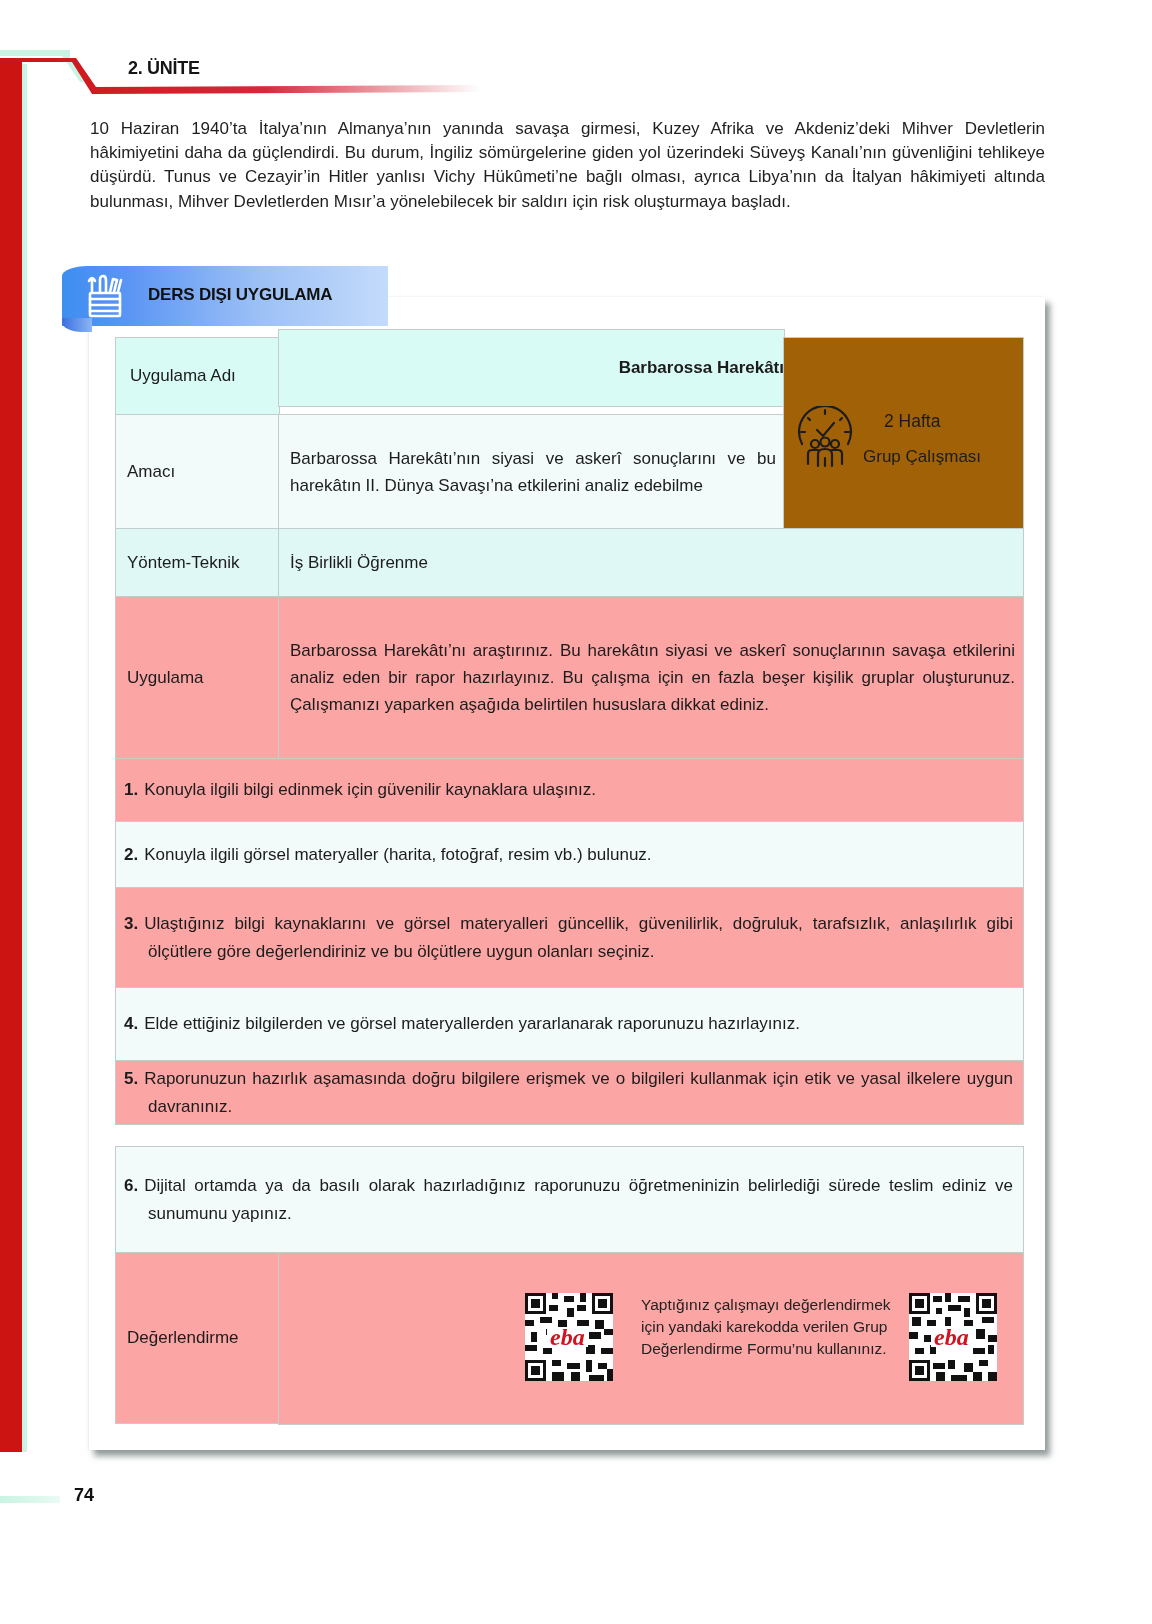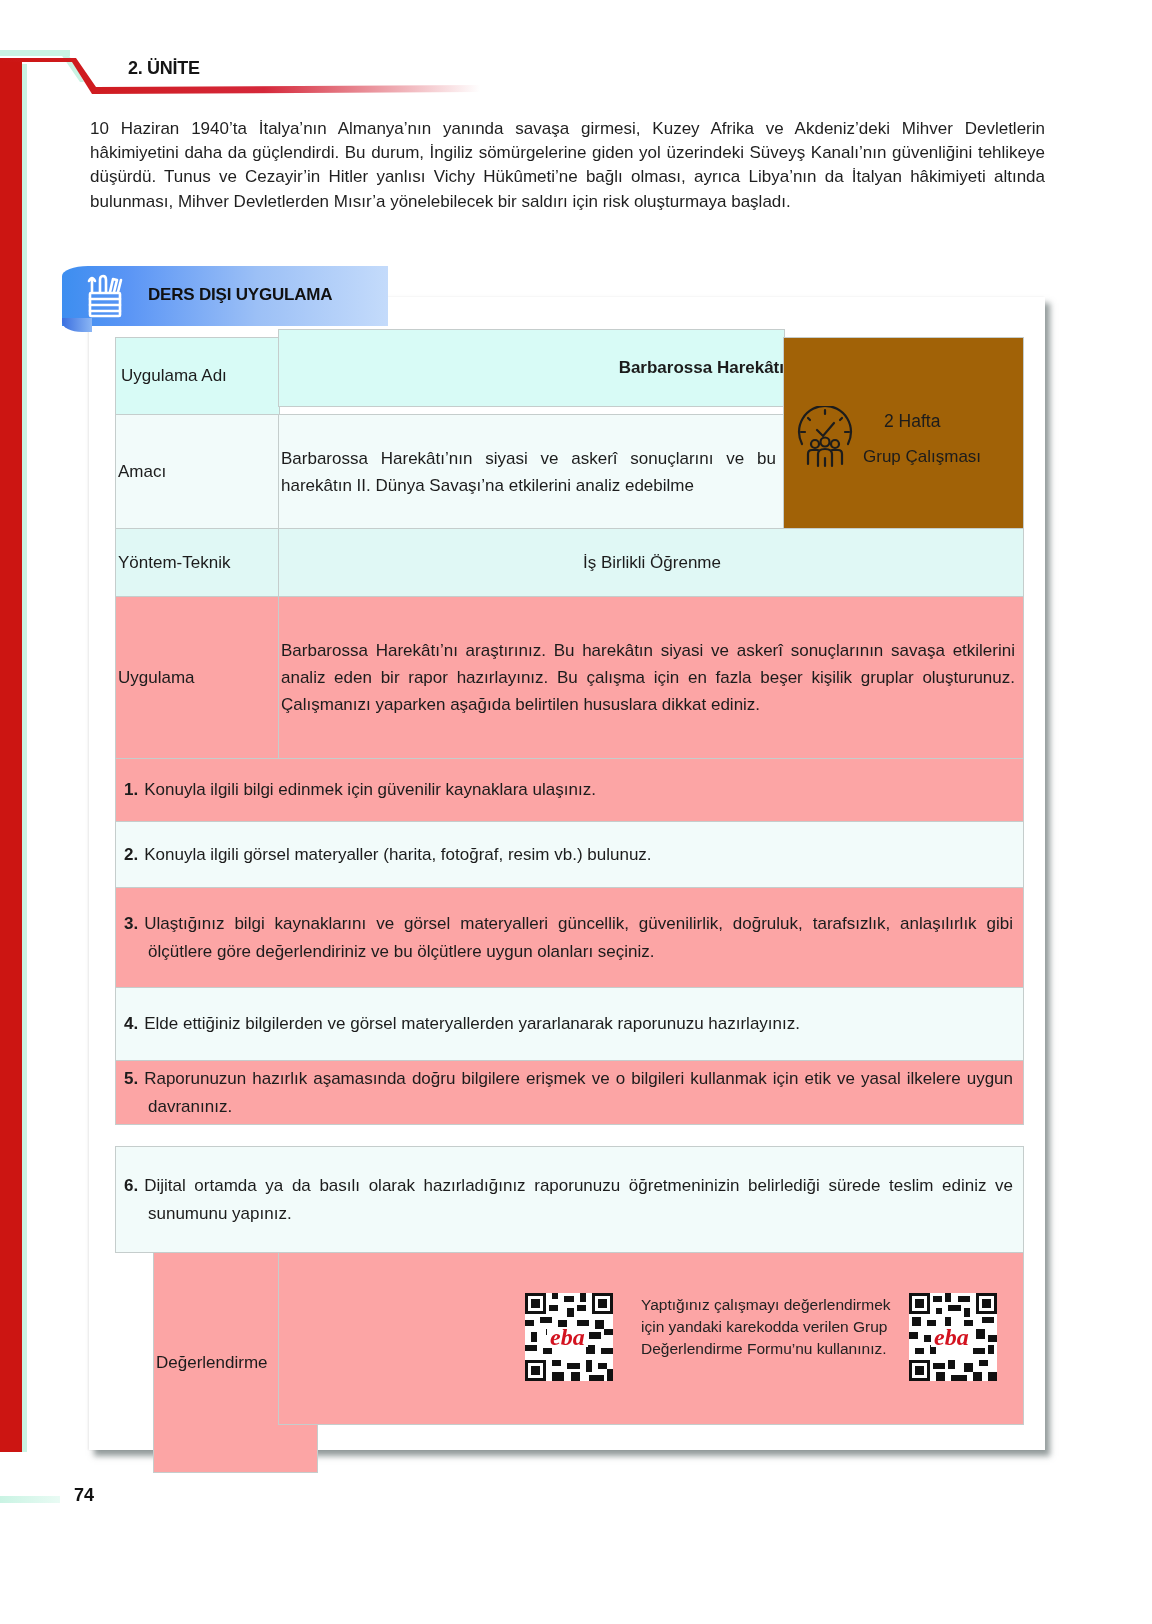--- a/index.html
+++ b/index.html
@@ -25,21 +25,21 @@
 
   
   .banner { position: absolute; left: 62px; top: 266px; width: 326px; height: 60px; }
   .banner-bg { position: absolute; left: 0; top: 0; width: 326px; height: 60px;
                background: linear-gradient(90deg, #3d8ef0 0%, #5a95f5 20%, #9cc0f6 60%, #c4dbfb 100%);
                border-top-left-radius: 26px 10px; }
   .banner-curl { position: absolute; left: 0; top: 52px; width: 30px; height: 14px; background: linear-gradient(90deg,#3a6fe0,#8bb6f4); border-bottom-left-radius: 20px 10px; }
   .banner-icon { position: absolute; left: 24px; top: 8px; }
   .banner-title { position: absolute; left: 86px; top: 19px; font-size: 17px; font-weight: bold; color: #111; letter-spacing: -0.2px; }
   .cell { position: absolute; border: 1.5px solid #c5cdcc; font-size: 17px; color: #1c1c1c; }
-  .pad { padding-left: 2px; display: flex; align-items: center; }
+  .pad { padding-left: 11px; display: flex; align-items: center; }
   .bg-cyan { background: #d8fbf6; }
   .bg-light { background: #f2fbfa; }
   .bg-cyan2 { background: #e0f8f5; }
   .bg-teal { background: #a16207; }
   .bg-white { background: #fca5a5; }
   .txt { line-height: 27px; text-align: justify; }
   .num { font-weight: bold; margin-right: 6px; }
   .item { padding: 0 10px 0 8px; display: flex; align-items: center; }
   .item .inner { line-height: 28px; text-align: justify; padding-left: 24px; text-indent: -24px; }
   .qr { position: absolute; width: 88px; height: 88px; }
@@ -122,21 +122,21 @@
         <path d="M29 52 V60"></path>
       </g>
     </svg>
     <div style="position:absolute;left:100px;top:73px;font-size:17.5px;">2 Hafta</div>
     <div style="position:absolute;left:79px;top:109px;font-size:17px;">Grup Çalışması</div>
   </div>
 
   <div class="cell pad bg-cyan2" style="left:115px;top:528px;width:165px;height:69px;">
     <span>Yöntem-Teknik</span>
   </div>
-  <div class="cell pad bg-cyan2" style="left:278px;top:528px;width:746px;height:69px;justify-content:center;">
+  <div class="cell pad bg-cyan2" style="left:278px;top:528px;width:746px;height:69px;">
     <span>İş Birlikli Öğrenme</span>
   </div>
 
   <div class="cell pad bg-white" style="left:115px;top:596px;width:165px;height:163px;">
     <span>Uygulama</span>
   </div>
   <div class="cell pad bg-white" style="left:278px;top:596px;width:746px;height:163px;padding-right:8px;">
     <span class="txt">Barbarossa Harekâtı’nı araştırınız. Bu harekâtın siyasi ve askerî sonuçlarının savaşa etkilerini analiz eden bir rapor hazırlayınız. Bu çalışma için en fazla beşer kişilik gruplar oluşturunuz. Çalışmanızı yaparken aşağıda belirtilen hususlara dikkat ediniz.</span>
   </div>
 
@@ -152,21 +152,21 @@
   <div class="cell item bg-light" style="left:115px;top:987px;width:909px;height:74px;">
     <div class="inner"><span class="num">4.</span><span>Elde ettiğiniz bilgilerden ve görsel materyallerden yararlanarak raporunuzu hazırlayınız.</span></div>
   </div>
   <div class="cell item bg-white" style="left:115px;top:1060px;width:909px;height:65px;">
     <div class="inner"><span class="num">5.</span><span>Raporunuzun hazırlık aşamasında doğru bilgilere erişmek ve o bilgileri kullanmak için etik ve yasal ilkelere uygun davranınız.</span></div>
   </div>
   <div class="cell item bg-light" style="left:115px;top:1146px;width:909px;height:107px;">
     <div class="inner"><span class="num">6.</span><span>Dijital ortamda ya da basılı olarak hazırladığınız raporunuzu öğretmeninizin belirlediği sürede teslim ediniz ve sunumunu yapınız.</span></div>
   </div>
 
-  <div class="cell pad bg-white" style="left:115px;top:1252px;width:165px;height:221px;margin-left:38px;">
+  <div class="cell pad bg-white" style="left:115px;top:1252px;width:165px;height:172px;">
     <span>Değerlendirme</span>
   </div>
   <div class="cell bg-white" style="left:278px;top:1252px;width:746px;height:173px;">
 
     <div class="qr" style="left:246px;top:40px;">
       <svg width="88" height="88" viewBox="0 0 29 29" shape-rendering="crispEdges">
         <rect width="29" height="29" fill="#fff"></rect>
         <g fill="#111">
           <rect x="0" y="0" width="7" height="7"></rect>
             <rect x="22" y="0" width="7" height="7"></rect>

